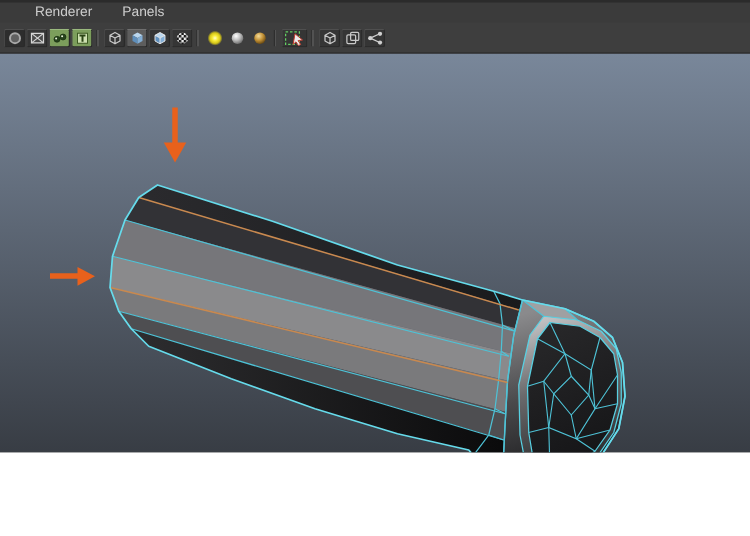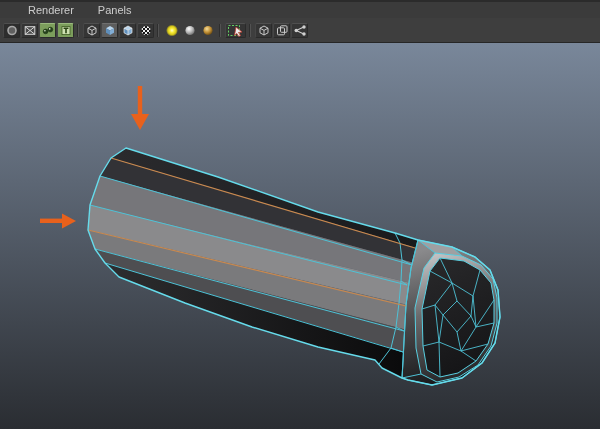--- a/index.html
+++ b/index.html
@@ -1,16 +1,16 @@
 <!DOCTYPE html>
 <html><head>
 <meta charset="utf-8">
 <style>
   html,body{margin:0;padding:0;}
-  #app{width:600px;height:429px;overflow:hidden;background:#3c3c3c;
+  #app{width:600px;height:362px;overflow:hidden;background:#3c3c3c;
        font-family:"Liberation Sans",sans-serif;position:relative;}
   .menubar{height:18px;background:#3b3b3b;border-top:2px solid #2b2b2b;
            display:flex;align-items:center;padding-left:28px;gap:24px;box-sizing:border-box;}
   .menu-item{color:#cdcdcd;font-size:11px;line-height:14px;cursor:default;}
   .toolbar{height:25px;background:#3e3e3e;display:flex;align-items:center;
            padding-left:3px;gap:1px;border-bottom:1px solid #262626;box-sizing:border-box;}
   .tbtn{width:17px;height:15px;background:#353535;border:1px solid #2a2a2a;
         border-top-color:#4f4f4f;border-left-color:#464646;border-radius:2px;
         display:flex;align-items:center;justify-content:center;padding:0;box-sizing:border-box;}
   .tbtn.wide{width:21px;}

